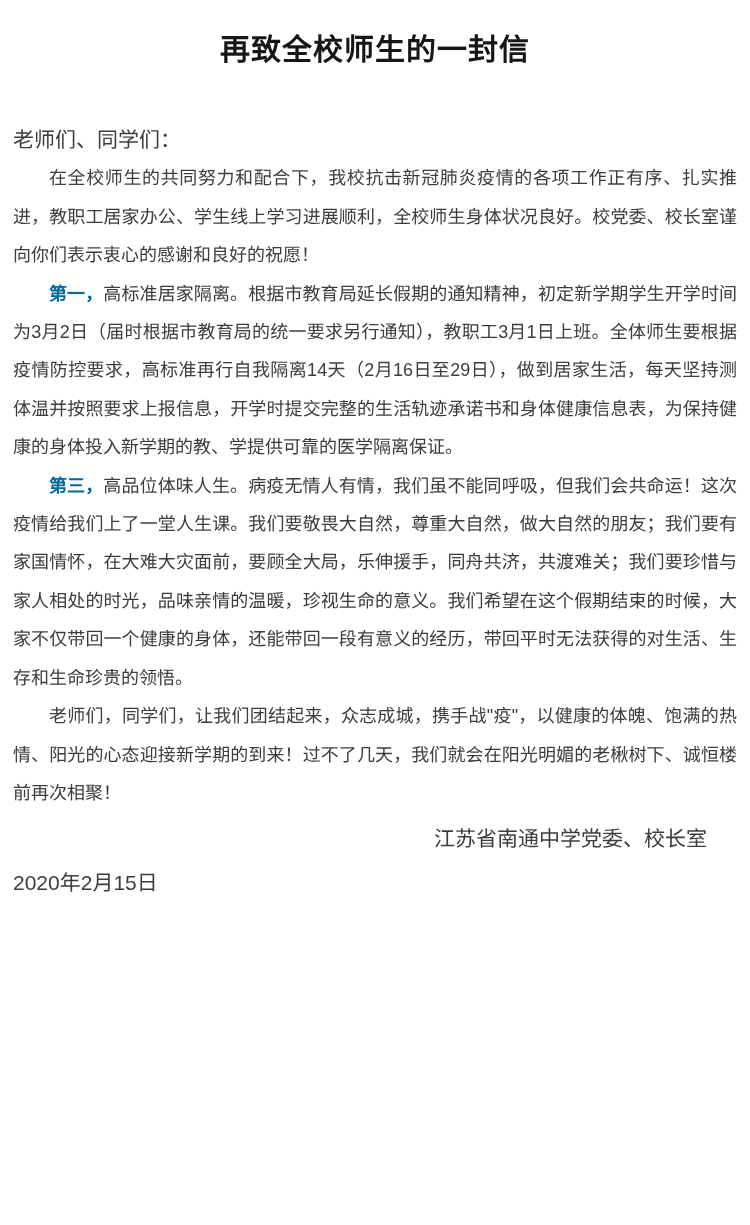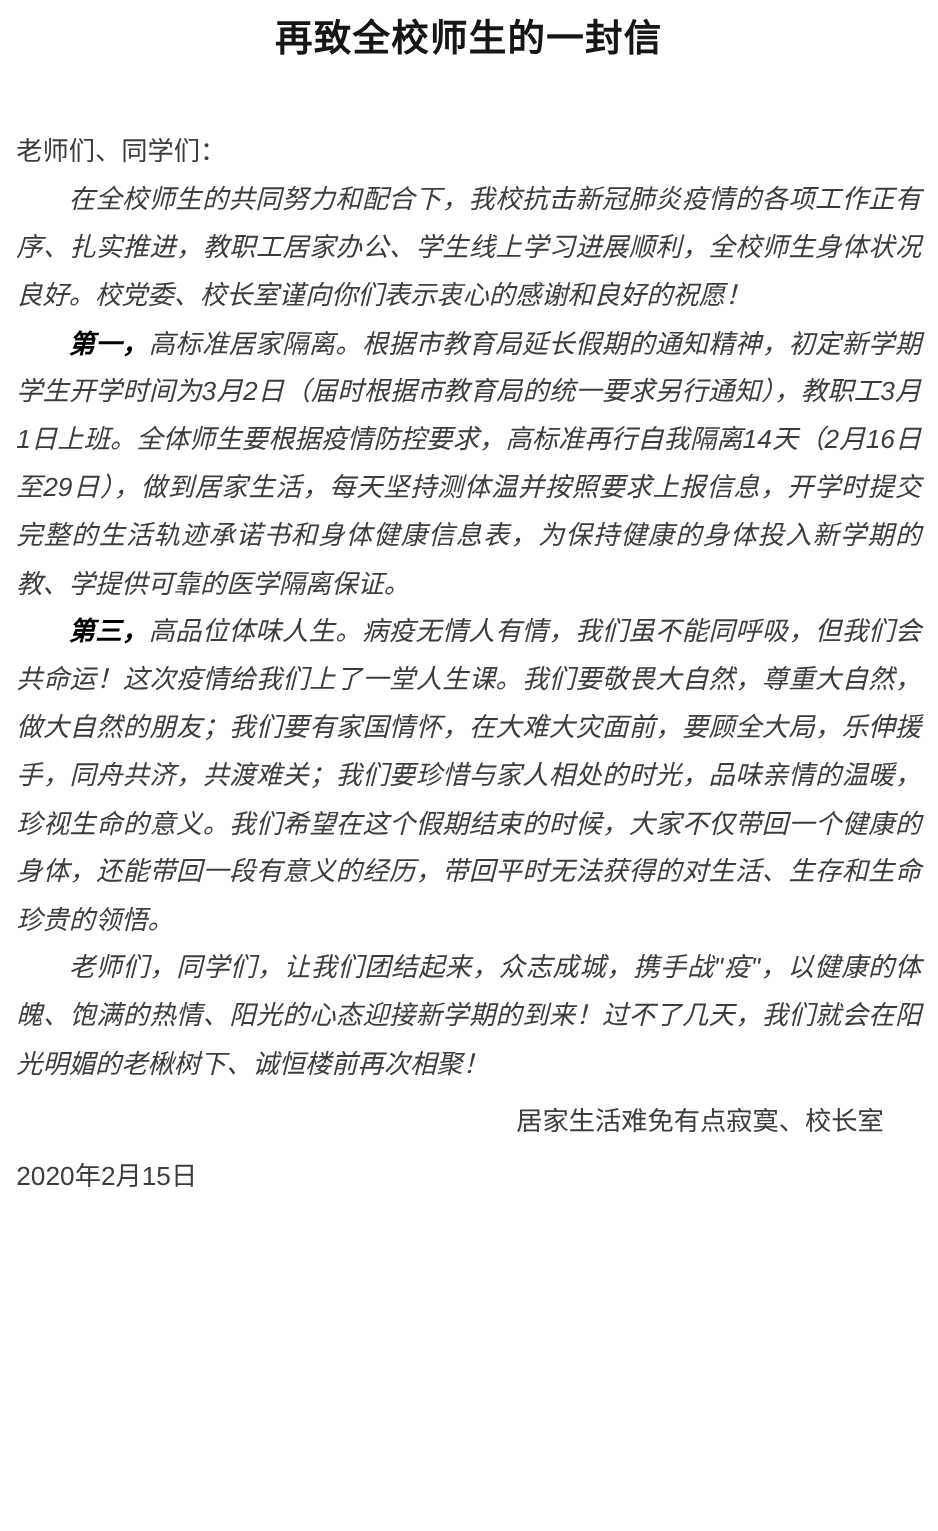--- a/index.html
+++ b/index.html
@@ -11,47 +11,46 @@
     height: 1225px;
     background: #ffffff;
     color: #3c3c3c;
     font-family: "Liberation Sans", "DejaVu Sans", sans-serif;
     overflow: hidden;
   }
   .page {
     box-sizing: border-box;
     width: 750px;
     height: 861px;
-    padding: 10px 13px 0 13px;
+    padding: 28px 13px 0 13px;
   }
   .letter-title {
     margin: 2px 0 0 0;
     font-size: 30px;
     line-height: 40px;
     font-weight: bold;
     text-align: center;
     color: #161616;
     letter-spacing: 1px;
   }
   .salutation {
     margin: 51px 0 0 0;
     font-size: 21px;
     line-height: 38.4px;
   }
   .body-para {
     margin: 0;
-    font-size: 21px;
+    font-size: 18px;
     line-height: 38.4px;
     text-align: justify;
     text-indent: 2em;
-    font-style: italic;
   }
   .lead {
     font-weight: bold;
-    color: #000000;
+    color: #0369a1;
   }
   .signature {
     margin: 8px 0 0 0;
     font-size: 21px;
     line-height: 38.4px;
     text-align: right;
     padding-right: 30px;
   }
   .date {
     margin: 5px 0 0 0;
@@ -73,17 +72,17 @@
   <p class="body-para"><span>在全校师生的共同努力和配合下，我校抗击新冠肺炎疫情的各项工作正有序、扎实推进，教职工居家办公、学生线上学习进展顺利，全校师生身体状况良好。校党委、校长室谨向你们表示衷心的感谢和良好的祝愿！</span></p>
 
 
   <p class="body-para"><span class="lead">第一，</span><span>高标准居家隔离。根据市教育局延长假期的通知精神，初定新学期学生开学时间为3月2日（届时根据市教育局的统一要求另行通知），教职工3月1日上班。全体师生要根据疫情防控要求，高标准再行自我隔离14天（2月16日至29日），做到居家生活，每天坚持测体温并按照要求上报信息，开学时提交完整的生活轨迹承诺书和身体健康信息表，为保持健康的身体投入新学期的教、学提供可靠的医学隔离保证。</span></p>
 
 
   <p class="body-para"><span class="lead">第三，</span><span>高品位体味人生。病疫无情人有情，我们虽不能同呼吸，但我们会共命运！这次疫情给我们上了一堂人生课。我们要敬畏大自然，尊重大自然，做大自然的朋友；我们要有家国情怀，在大难大灾面前，要顾全大局，乐伸援手，同舟共济，共渡难关；我们要珍惜与家人相处的时光，品味亲情的温暖，珍视生命的意义。我们希望在这个假期结束的时候，大家不仅带回一个健康的身体，还能带回一段有意义的经历，带回平时无法获得的对生活、生存和生命珍贵的领悟。</span></p>
 
   <p class="body-para"><span>老师们，同学们，让我们团结起来，众志成城，携手战"疫"，以健康的体魄、饱满的热情、阳光的心态迎接新学期的到来！过不了几天，我们就会在阳光明媚的老楸树下、诚恒楼前再次相聚！</span></p>
 
-  <p class="signature">居家生活难免有点寂寞、校长室</p>
+  <p class="signature">江苏省南通中学党委、校长室</p>
 
   <p class="date">2020年2月15日</p>
 
 </div>
 
 </body></html>

